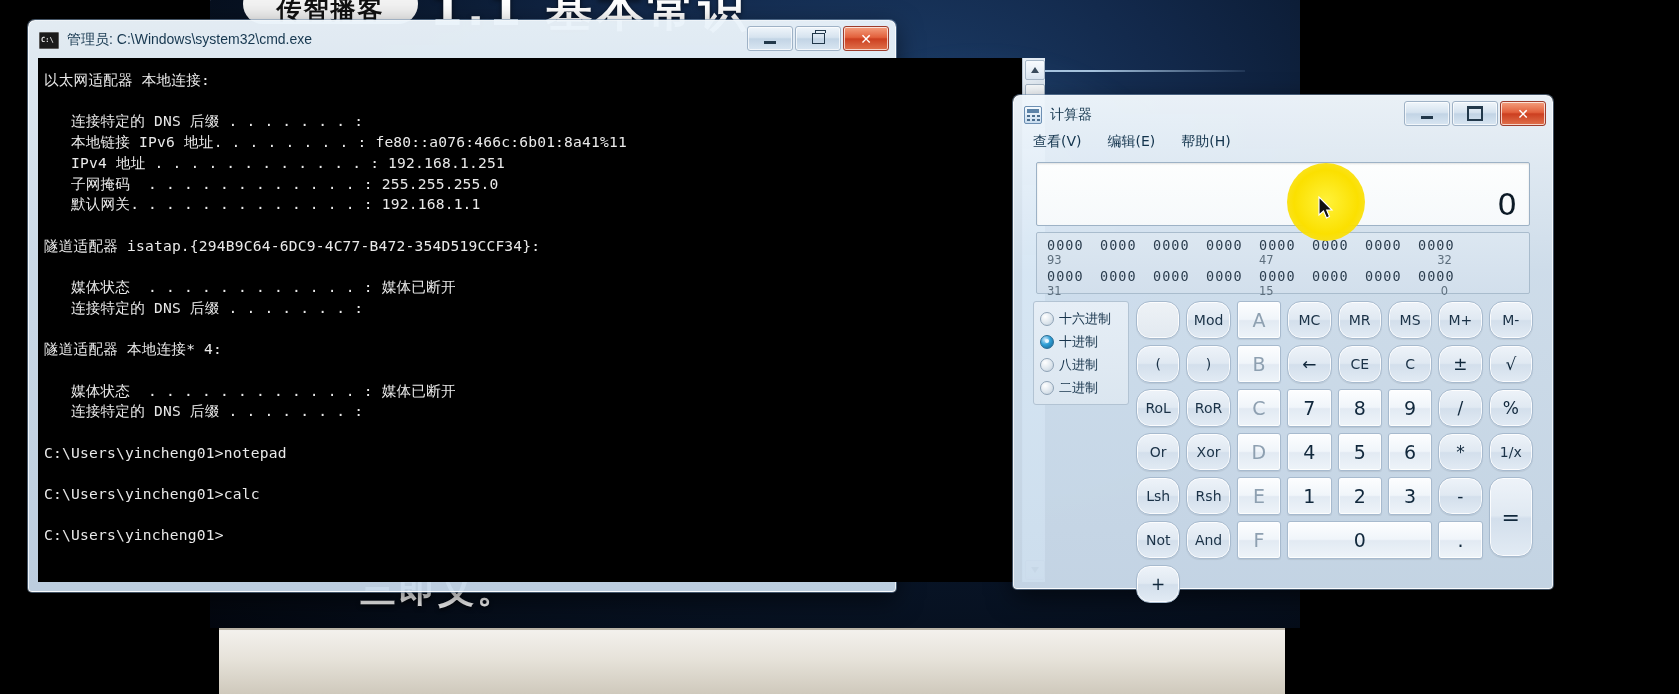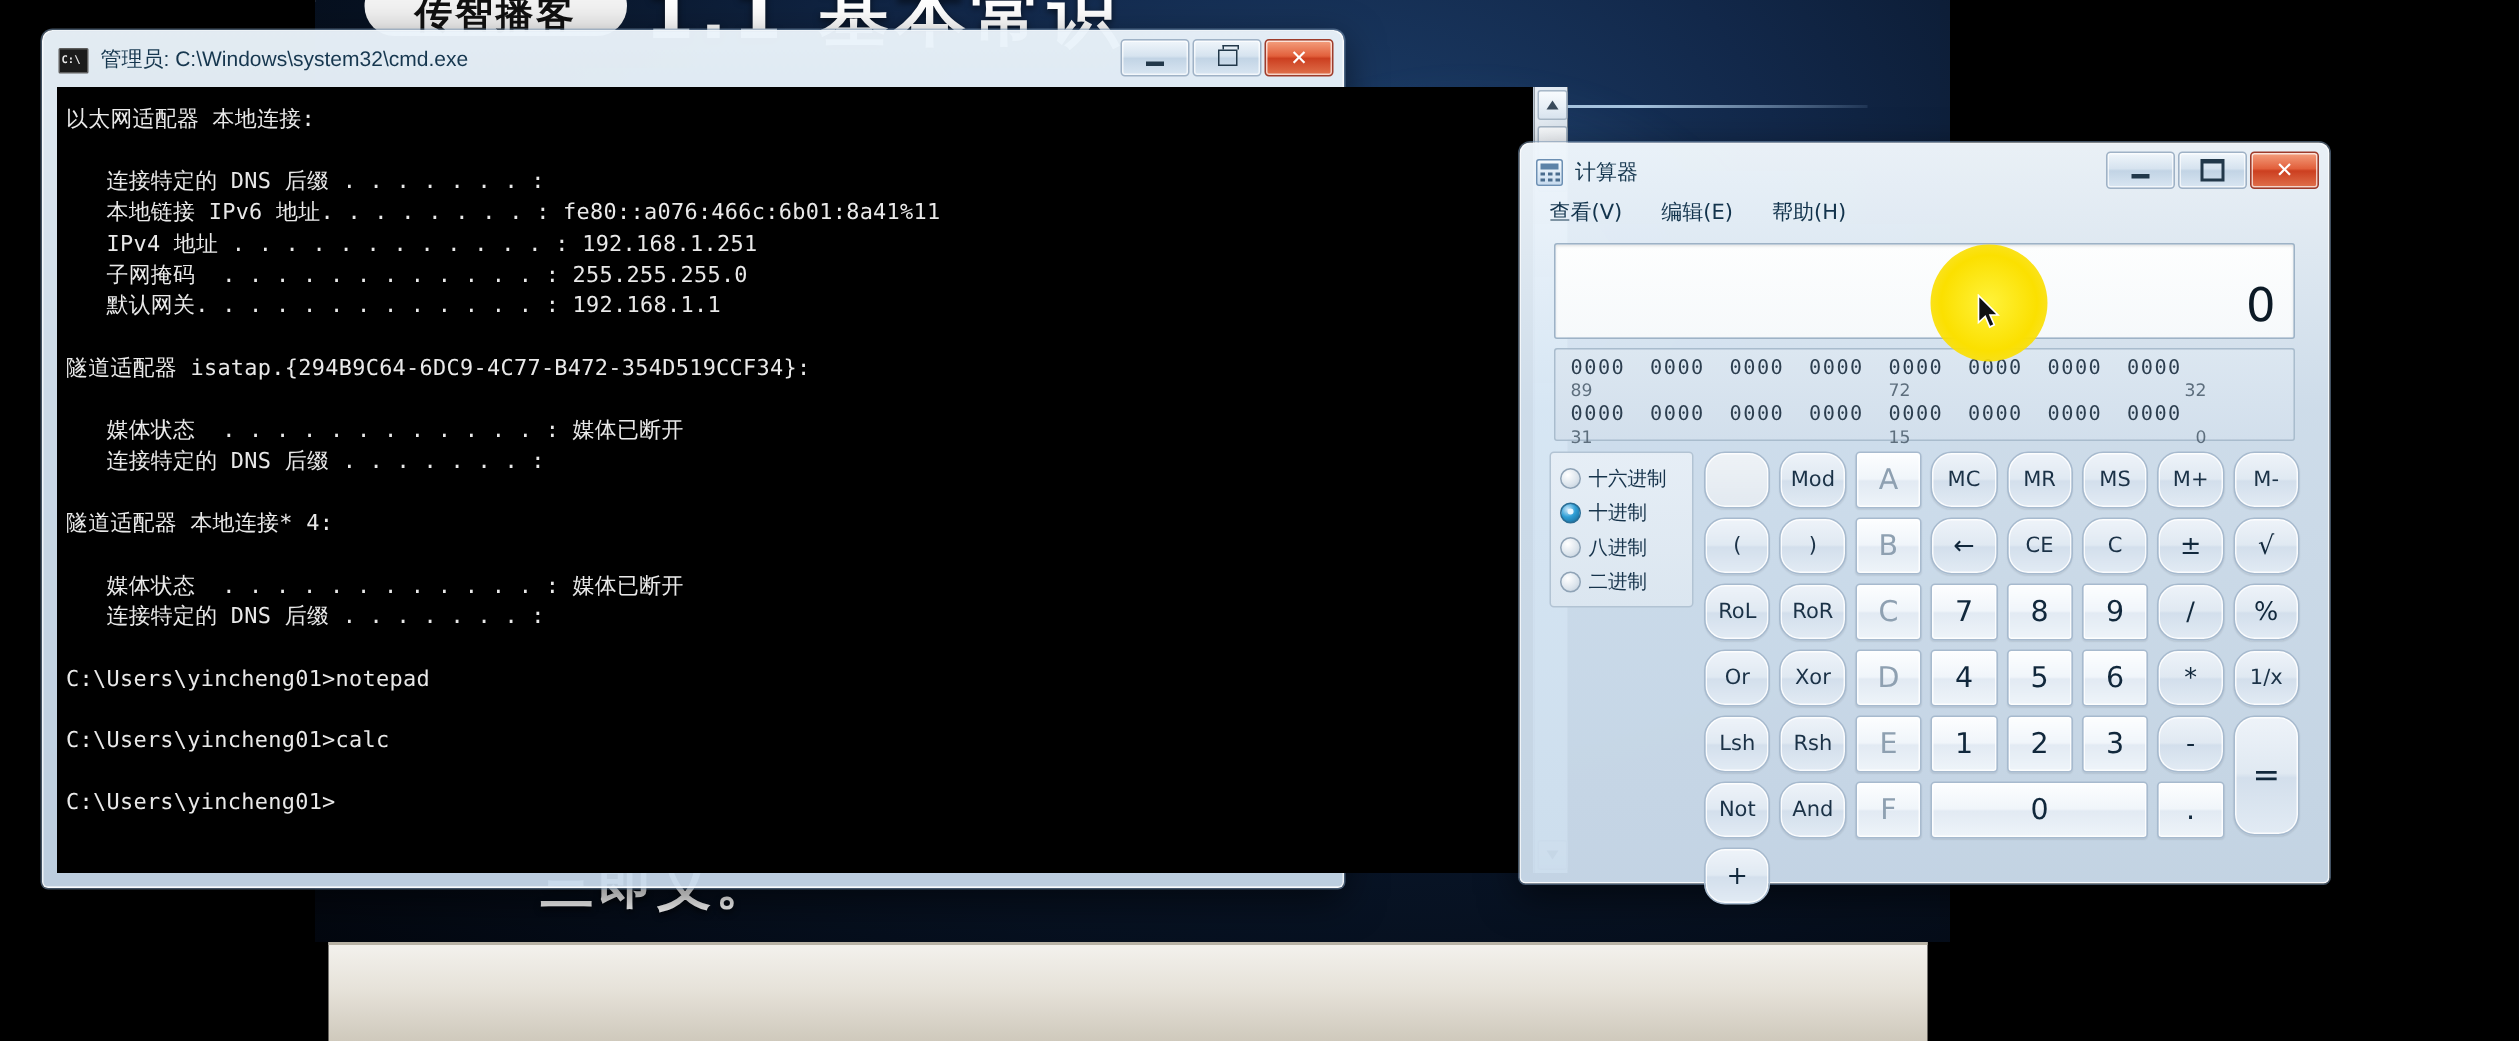--- a/index.html
+++ b/index.html
@@ -175,21 +175,21 @@
     border:1px solid #a9bccd;border-radius:2px;
     position:relative;padding:4px 8px 0 10px;box-sizing:border-box;
   }
   .bitrow{display:flex;gap:0;}
   .bitgrp{
     width:53px;font-family:"DejaVu Sans Mono","Liberation Mono",monospace;
     font-size:13.5px;color:#2c3e4f;letter-spacing:1px;
   }
   .bitlabels{display:flex;height:15px;}
   .bitlabels span{width:53px;font-size:11.5px;color:#5d6e7d;font-family:"DejaVu Sans",sans-serif;}
-  .bitlabels span.right{text-align:right;width:53px;}
+  .bitlabels span.right{text-align:center;width:53px;}
   .keys{
     margin:7px 9px 0 9px;display:flex;gap:7px;
   }
   .modes{
     width:96px;flex:0 0 96px;display:flex;flex-direction:column;gap:7px;
   }
   .modebox{
     background:linear-gradient(180deg,#e6eef6,#dbe6f0);
     border:1px solid #b2c3d3;border-radius:3px;padding:5px 4px 5px 6px;
   }
@@ -344,25 +344,25 @@
           <div class="bitgrp">0000</div>
           <div class="bitgrp">0000</div>
           <div class="bitgrp">0000</div>
           <div class="bitgrp">0000</div>
           <div class="bitgrp">0000</div>
           <div class="bitgrp">0000</div>
           <div class="bitgrp">0000</div>
           <div class="bitgrp">0000</div>
         </div>
         <div class="bitlabels">
-          <span>89</span>
-          <span></span>
-          <span></span>
-          <span></span>
-          <span>72</span>
+          <span>93</span>
+          <span></span>
+          <span></span>
+          <span></span>
+          <span>47</span>
           <span></span>
           <span></span>
           <span class="right">32</span>
         </div>
         <div class="bitrow">
           <div class="bitgrp">0000</div>
           <div class="bitgrp">0000</div>
           <div class="bitgrp">0000</div>
           <div class="bitgrp">0000</div>
           <div class="bitgrp">0000</div>

